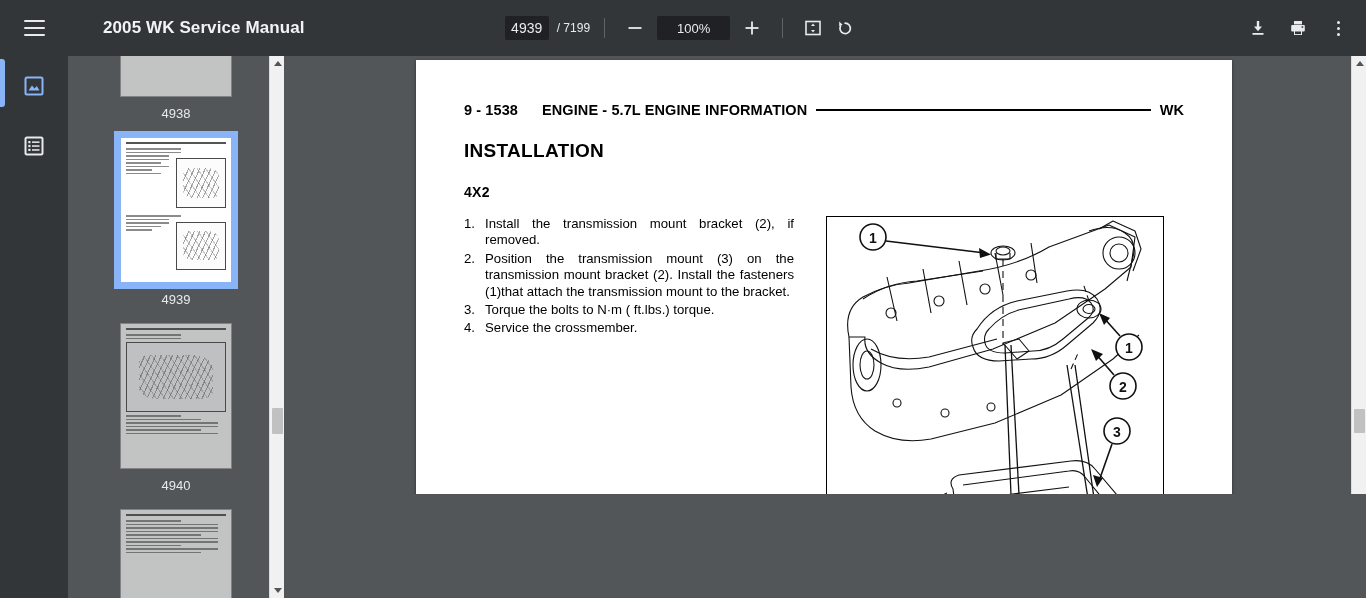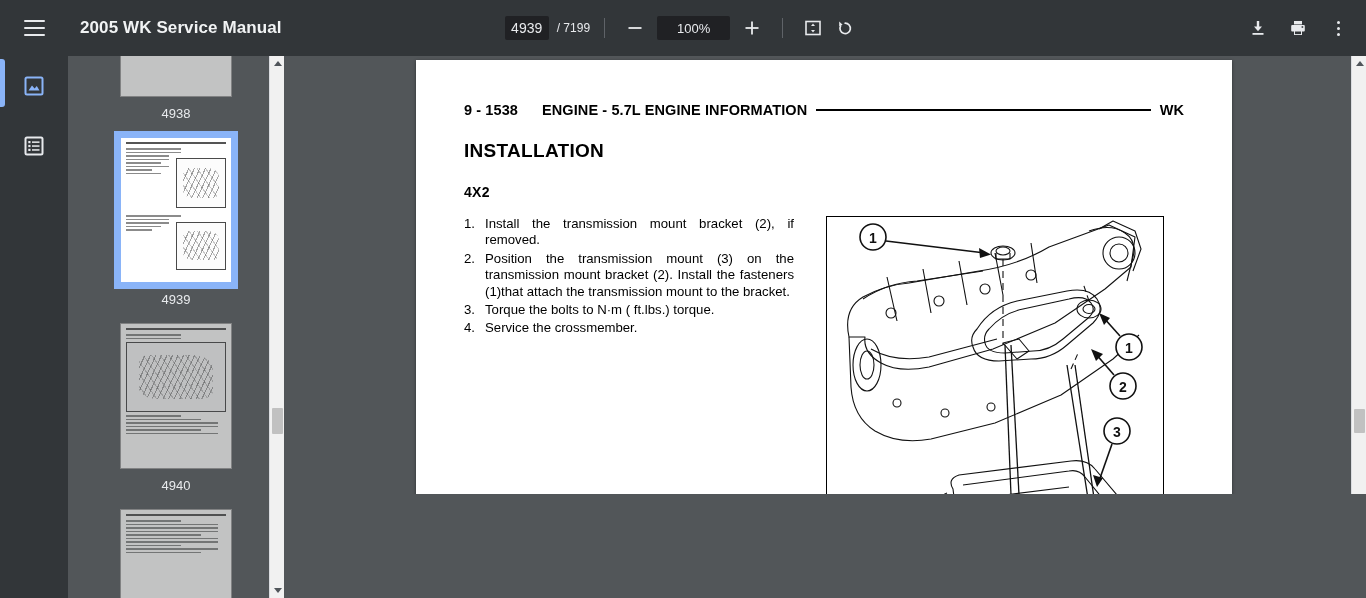--- a/index.html
+++ b/index.html
@@ -11,20 +11,21 @@
   }
   #app { position: relative; width: 1366px; height: 598px; }
 
   
   .toolbar {
     position: absolute; top: 0; left: 0;
     width: 1366px; height: 56px;
     background: #323639;
     display: flex; align-items: center;
     color: #e8eaed;
+    gap: 23px;
   }
   .hamburger {
     width: 36px; height: 36px; margin-left: 16px;
     display: flex; flex-direction: column; justify-content: center;
     align-items: center; gap: 5px; cursor: pointer; border-radius: 50%;
   }
   .hamburger span { display: block; width: 21px; height: 2px; background: #e8eaed; border-radius: 1px; }
   .doc-title {
     margin-left: 28px; font-size: 17px; font-weight: bold;
     color: #f1f3f4; letter-spacing: 0.1px; white-space: nowrap;

